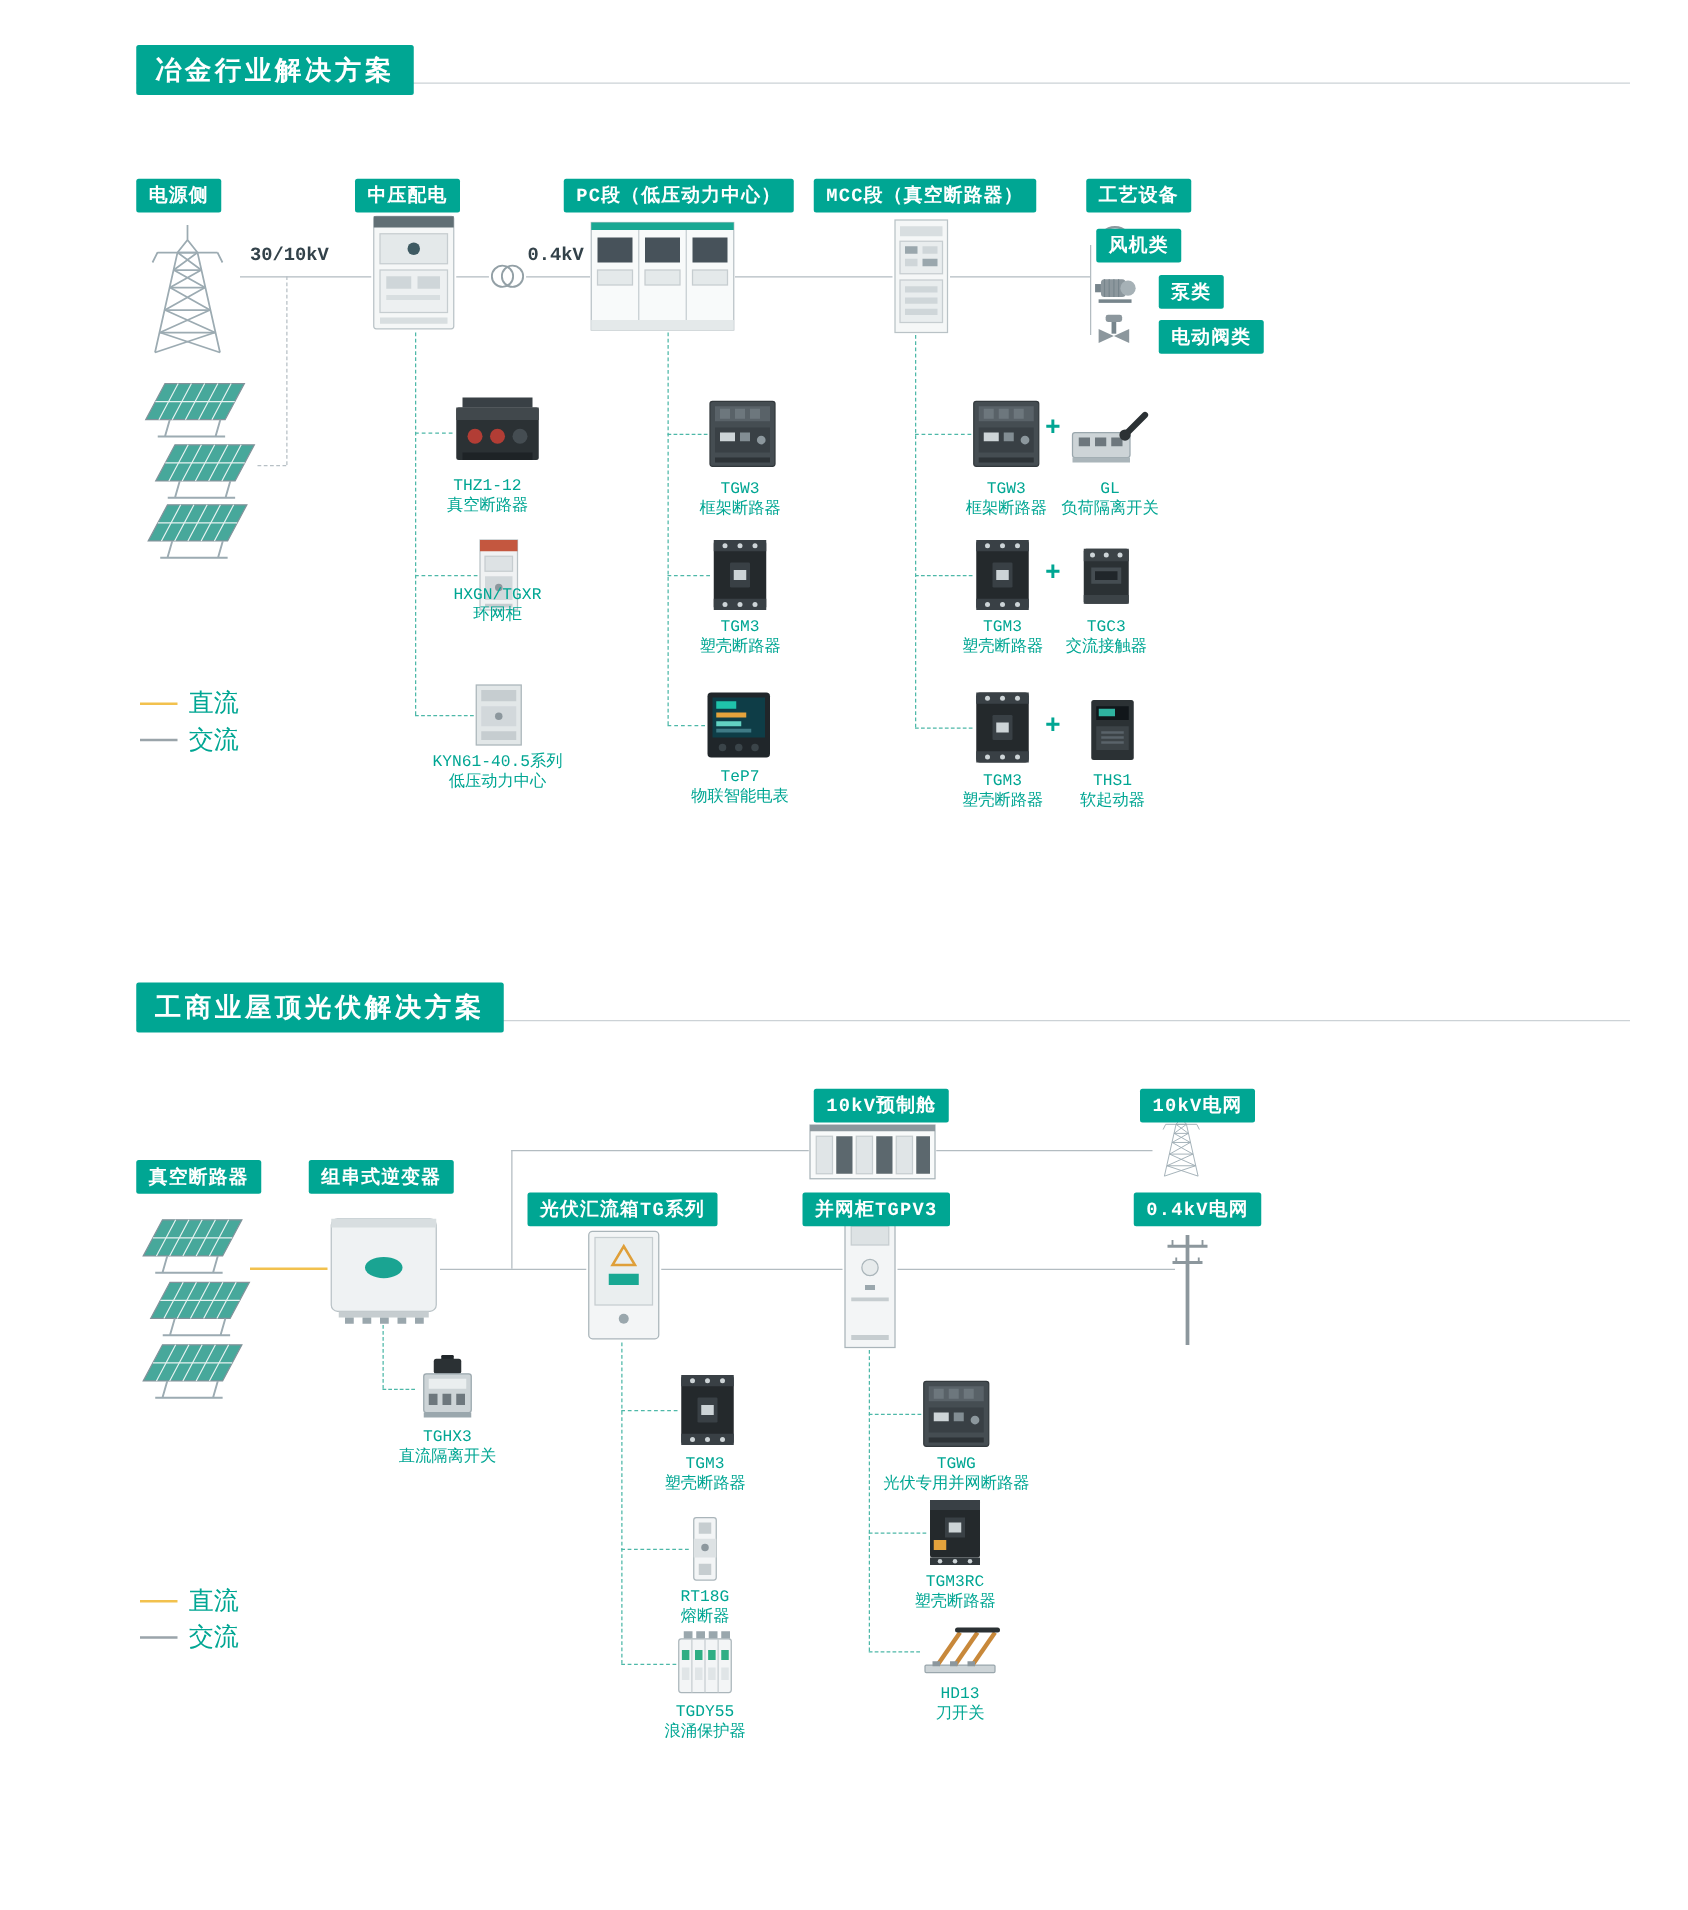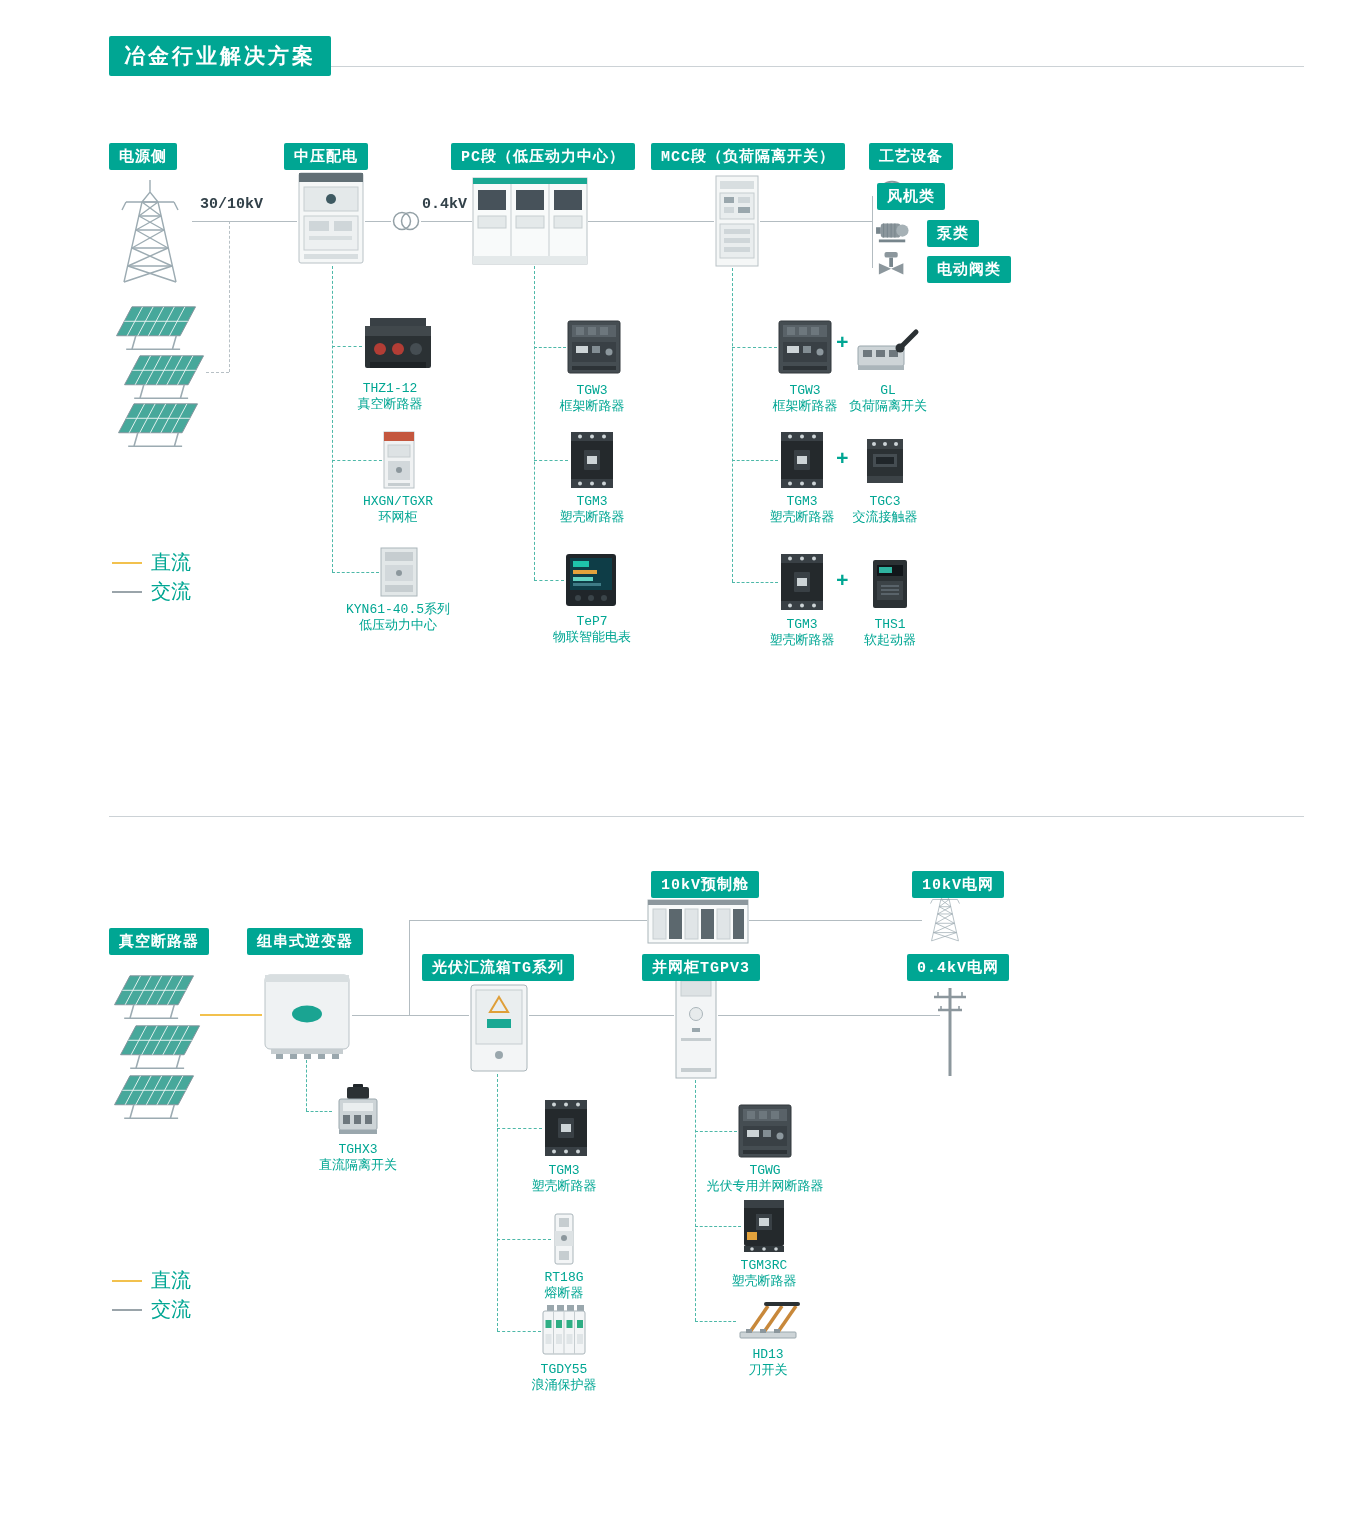--- a/index.html
+++ b/index.html
@@ -309,21 +309,21 @@
 </svg>
 
 <div class="page">
 
   <div class="sec-rule" style="left:95px;top:66px;width:1195px"></div>
   <div class="sec-title" style="left:95px;top:36px">冶金行业解决方案</div>
 
   <div class="badge" style="left:95px;top:143px">电源侧</div>
   <div class="badge" style="left:270px;top:143px">中压配电</div>
   <div class="badge" style="left:437px;top:143px">PC段（低压动力中心）</div>
-  <div class="badge" style="left:637px;top:143px">MCC段（负荷隔离开关）</div>
+  <div class="badge" style="left:637px;top:143px">MCC段（真空断路器）</div>
   <div class="badge" style="left:855px;top:143px">工艺设备</div>
 
   <div class="hline" style="left:178px;top:221px;width:105px"></div>
   <div class="hline" style="left:351px;top:221px;width:107px"></div>
   <div class="hline" style="left:574px;top:221px;width:126px"></div>
   <div class="hline" style="left:746px;top:221px;width:112px"></div>
   <div class="vline" style="left:858px;top:196px;height:72px"></div>
 
   <div class="vlabel" style="left:186px;top:196px">30/10kV</div>
   <div class="vlabel" style="left:408px;top:196px">0.4kV</div>
@@ -376,21 +376,21 @@
   <svg class="icon" style="left:348px;top:316px" width="72" height="60">
       <use href="#s-thz1"></use>
     </svg>
   <div class="prod-label" style="left:316px;top:381px;width:120px">
     <div>THZ1-12</div>
     <div>真空断路器</div>
   </div>
   <svg class="icon" style="left:368px;top:430px" width="34" height="60">
       <use href="#s-hxgn"></use>
     </svg>
-  <div class="prod-label" style="left:324px;top:494px;width:120px">
+  <div class="prod-label" style="left:324px;top:468px;width:120px">
     <div>HXGN/TGXR</div>
     <div>环网柜</div>
   </div>
   <svg class="icon" style="left:365px;top:546px" width="40" height="52">
       <use href="#s-kyn"></use>
     </svg>
   <div class="prod-label" style="left:324px;top:602px;width:120px">
     <div>KYN61-40.5系列</div>
     <div>低压动力中心</div>
   </div>
@@ -477,20 +477,21 @@
   <div class="legend" style="left:98px;top:549px">
     <span class="lline dc"></span>
     <span class="ltext">直流</span>
   </div>
   <div class="legend" style="left:98px;top:578px">
     <span class="lline ac"></span>
     <span class="ltext">交流</span>
   </div>
 
   <div class="sec-rule" style="left:95px;top:816px;width:1195px"></div>
+  <div class="sec-title" style="left:95px;top:786px">工商业屋顶光伏解决方案</div>
 
   <div class="badge" style="left:637px;top:871px">10kV预制舱</div>
   <div class="badge" style="left:898px;top:871px">10kV电网</div>
   <div class="badge" style="left:95px;top:928px">真空断路器</div>
   <div class="badge" style="left:233px;top:928px">组串式逆变器</div>
   <div class="badge" style="left:408px;top:954px">光伏汇流箱TG系列</div>
   <div class="badge" style="left:628px;top:954px">并网柜TGPV3</div>
   <div class="badge" style="left:893px;top:954px">0.4kV电网</div>
 
   <div class="dcline" style="left:186px;top:1014px;width:62px"></div>

